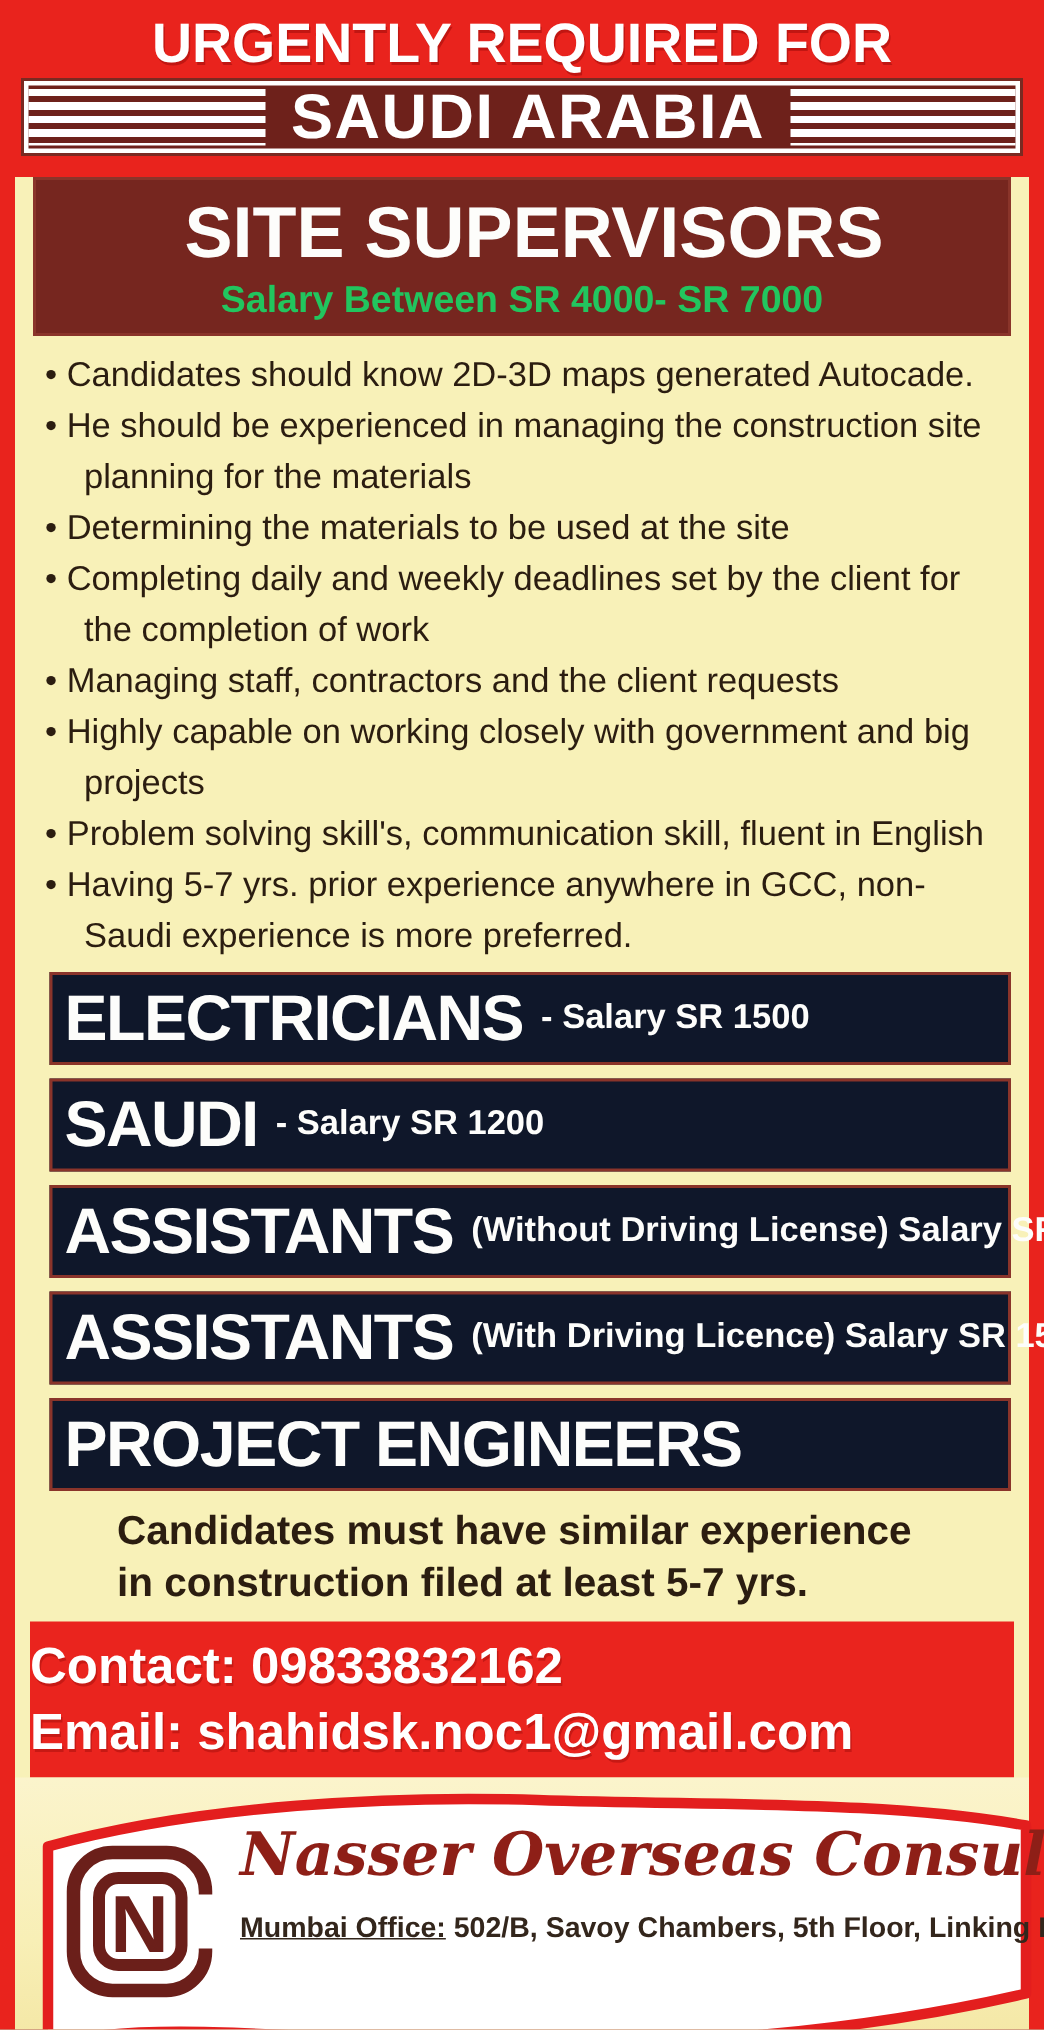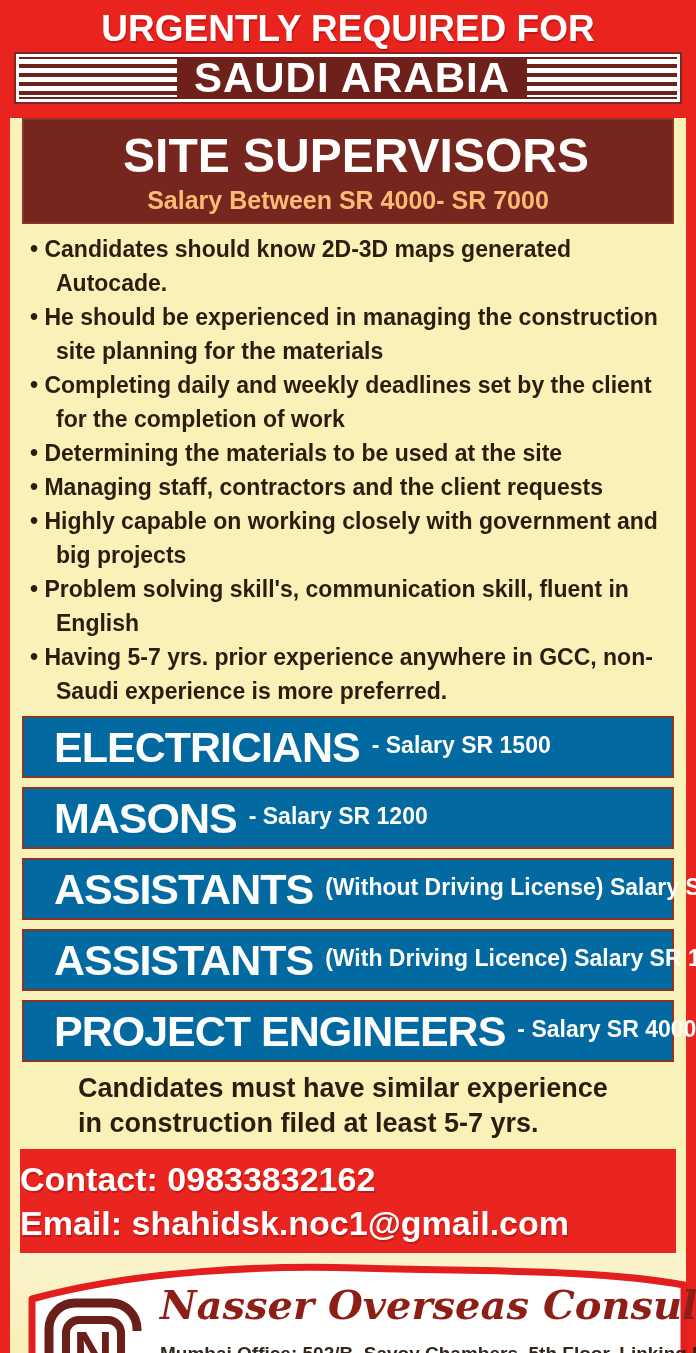--- a/index.html
+++ b/index.html
@@ -71,45 +71,45 @@
   .sup-title{
     color:#fdfdfb;
     font-size:48px;
     font-weight:800;
     letter-spacing:0px;
     line-height:60px;
     margin-top:6px;
     margin-left:16px;
   }
   .sup-salary{
-    color:#fdba74;
+    color:#22c55e;
     font-size:25px;
     font-weight:700;
     line-height:28px;
   }
   .bullets{
     list-style:none;
     margin:8px 0 0 0;
     padding:0 4px 0 10px;
     color:#2b1d10;
     font-size:23px;
-    font-weight:700;
+    font-weight:400;
     line-height:34px;
   }
   .bullets li{padding-left:26px;text-indent:-26px;}
   .bullets li::before{content:"• ";}
   .bars{margin-top:8px;}
   .bar{
-    margin:0 2px 9px 2px;
+    margin:0 2px 9px 13px;
     height:62px;
-    background:#0369a1;
+    background:#0f172a;
     border:2px solid #8a342a;
     display:flex;
     align-items:center;
-    padding-left:30px;
+    padding-left:8px;
     box-sizing:border-box;
   }
   .bar-title{
     color:#fdfdfb;
     font-size:43px;
     font-weight:800;
     letter-spacing:-1px;
     white-space:nowrap;
   }
   .bar-detail{
@@ -187,48 +187,47 @@
   <div class="body">
 
     <div class="supervisor-box">
       <div class="sup-title">SITE SUPERVISORS</div>
       <div class="sup-salary">Salary Between SR 4000- SR 7000</div>
     </div>
 
     <ul class="bullets">
       <li>Candidates should know 2D-3D maps generated Autocade.</li>
       <li>He should be experienced in managing the construction site planning for the materials</li>
+      <li>Determining the materials to be used at the site</li>
       <li>Completing daily and weekly deadlines set by the client for the completion of work</li>
-      <li>Determining the materials to be used at the site</li>
       <li>Managing staff, contractors and the client requests</li>
       <li>Highly capable on working closely with government and big projects</li>
       <li>Problem solving skill's, communication skill, fluent in English</li>
       <li>Having 5-7 yrs. prior experience anywhere in GCC, non-Saudi experience is more preferred.</li>
     </ul>
 
     <div class="bars">
       <div class="bar">
         <span class="bar-title">ELECTRICIANS</span>
         <span class="bar-detail">- Salary SR 1500</span>
       </div>
       <div class="bar">
-        <span class="bar-title">MASONS</span>
+        <span class="bar-title">SAUDI</span>
         <span class="bar-detail">- Salary SR 1200</span>
       </div>
       <div class="bar">
         <span class="bar-title">ASSISTANTS</span>
         <span class="bar-detail">(Without Driving License) Salary SR 1200</span>
       </div>
       <div class="bar">
         <span class="bar-title">ASSISTANTS</span>
         <span class="bar-detail">(With Driving Licence) Salary SR 1500</span>
       </div>
       <div class="bar">
         <span class="bar-title">PROJECT ENGINEERS</span>
-        <span class="bar-detail">- Salary SR 4000</span>
       </div>
     </div>
 
     <div class="exp-note">Candidates must have similar experience in construction filed at least 5-7 yrs.</div>
 
     <div class="contact-box">
       <div class="contact-line">Contact: 09833832162</div>
       <div class="contact-line">Email: shahidsk.noc1@gmail.com</div>
     </div>
 

